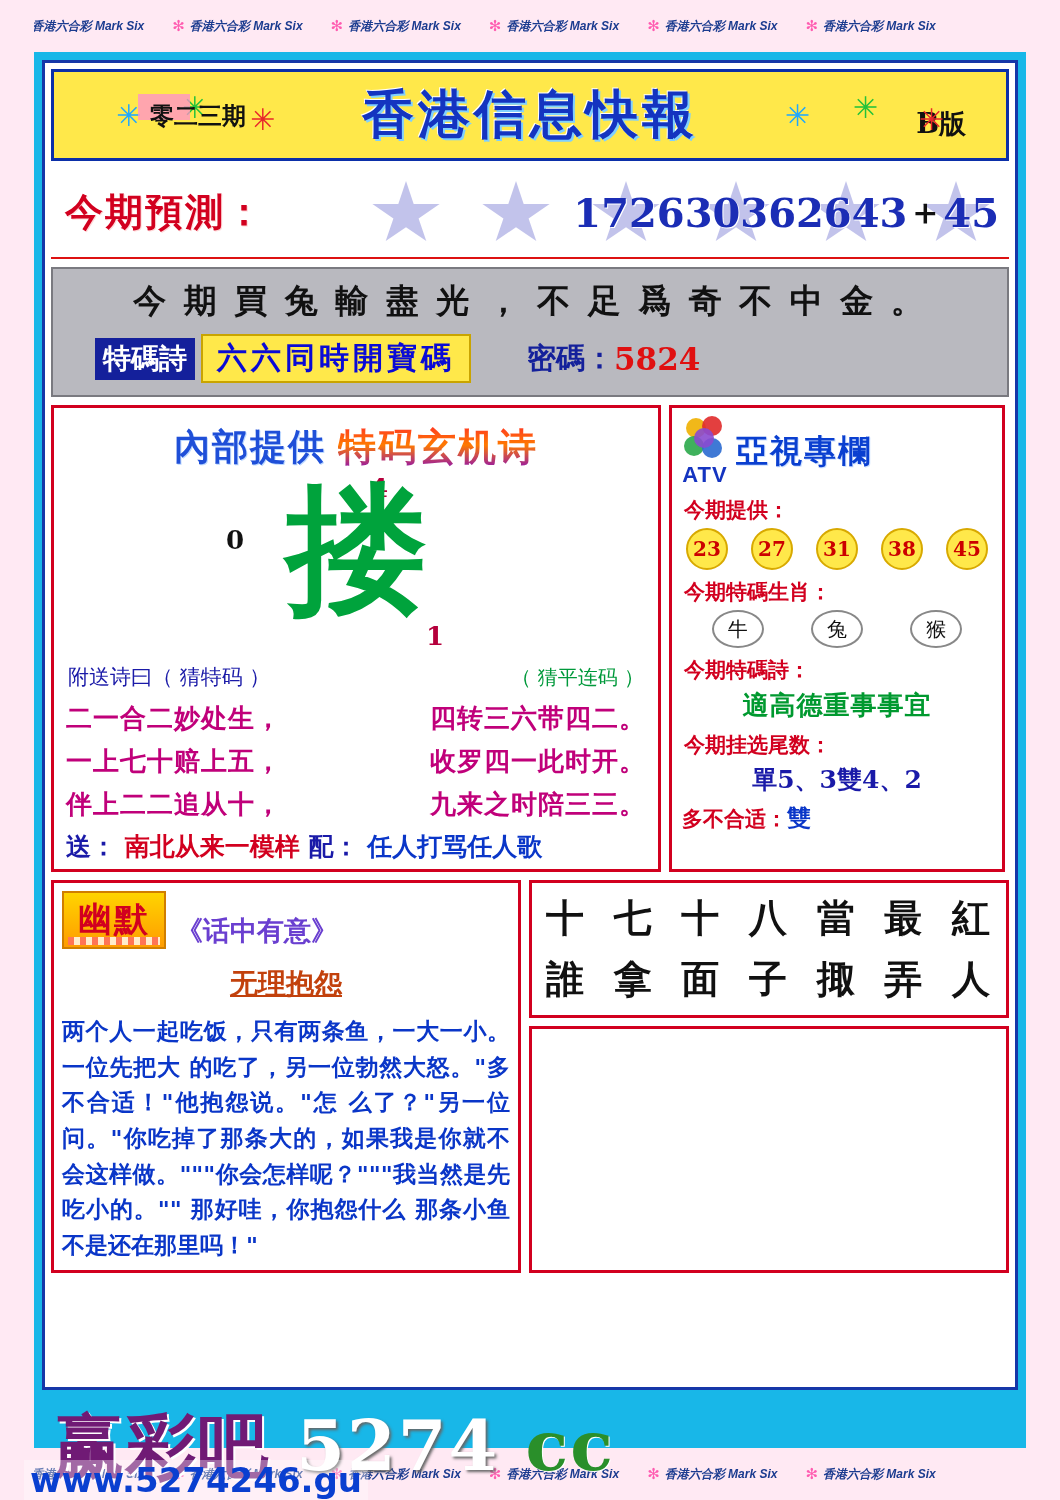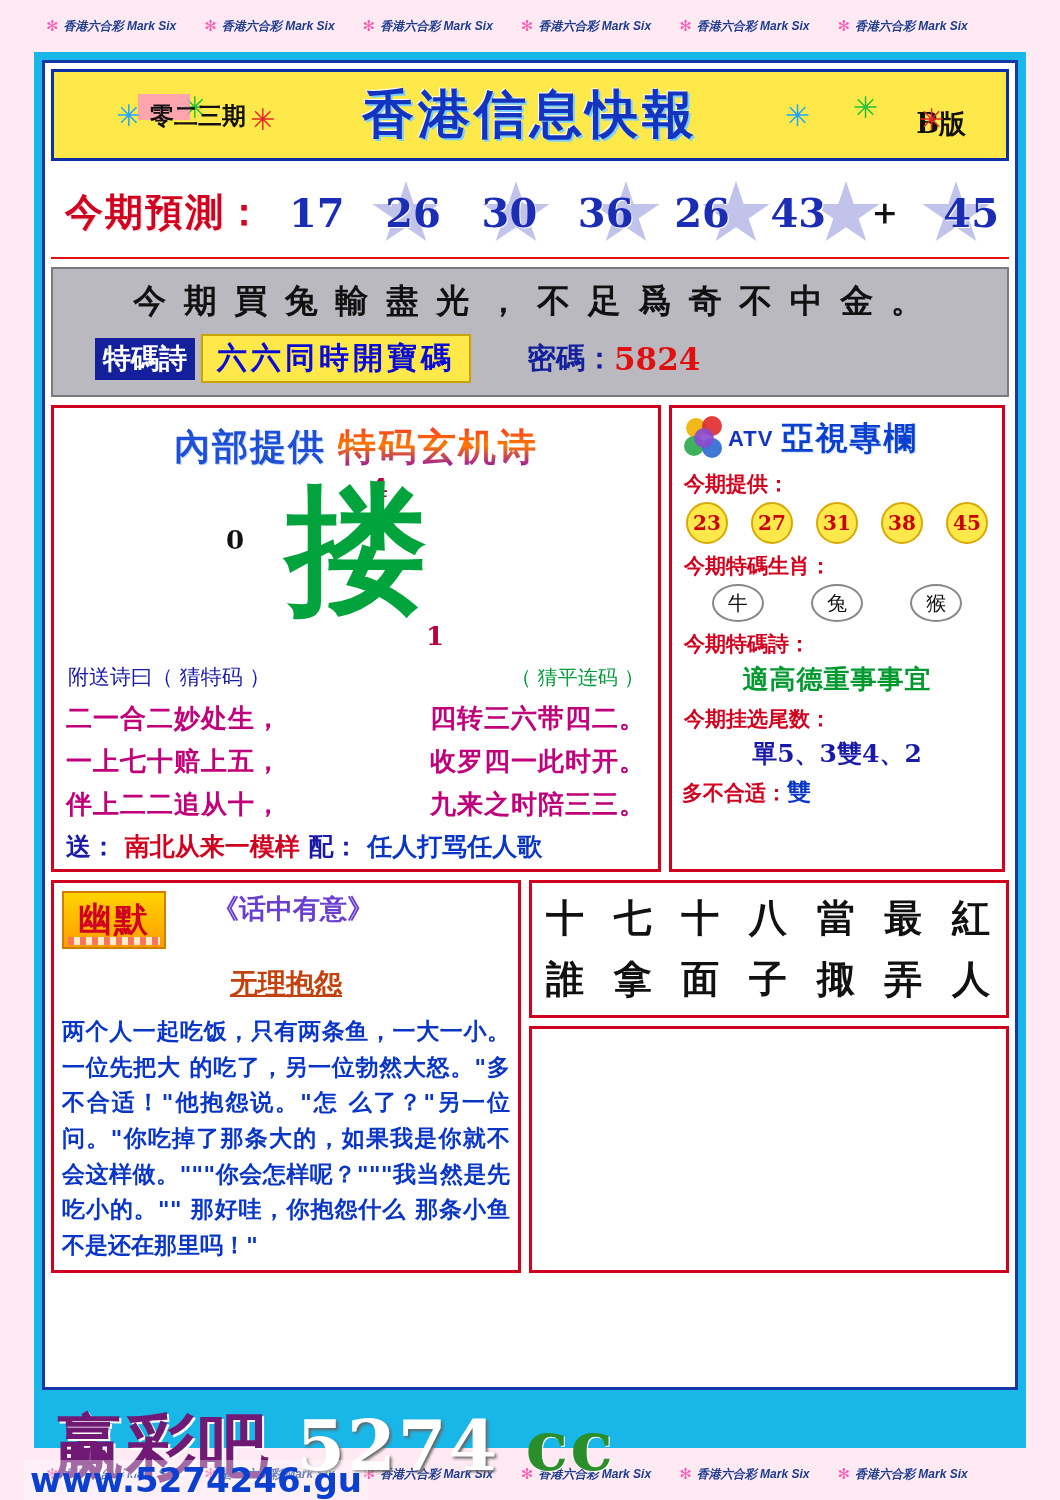--- a/index.html
+++ b/index.html
@@ -13,21 +13,20 @@
   }
   
   .page {
     position:absolute; inset:0;
     background:#18b7e8;
   }
   .border-strip {
     position:absolute;
     background:#ffe9f3;
     overflow:hidden;
-    padding-left:32px;
   }
   .strip-top    { left:0; top:0; width:1060px; height:52px; }
   .strip-bottom { left:0; bottom:0; width:1060px; height:52px; }
   .strip-left   { left:0; top:0; width:34px; height:1500px; }
   .strip-right  { right:0; top:0; width:34px; height:1500px; }
 
   .wm-row { display:flex; align-items:center; height:52px; white-space:nowrap; }
   .wm-item { display:flex; align-items:center; margin:0 14px; }
   .wm-flower { color:#ff5bb0; font-size:15px; margin-right:5px; }
   .wm-text { font-size:12px; color:#1b3b8f; font-weight:bold; font-style:italic; font-family:"Liberation Sans", sans-serif;}
@@ -99,21 +98,21 @@
     clip-path:polygon(50% 0%,61% 35%,98% 35%,68% 57%,79% 91%,50% 70%,21% 91%,32% 57%,2% 35%,39% 35%);
     opacity:.85;
   }
   .pred-label {
     position:relative; z-index:3;
     font-family:"DejaVu Serif", serif;
     font-size:38px; font-weight:bold; color:#d2001f;
     margin-left:14px; letter-spacing:2px;
     text-shadow:1px 1px 0 #ffd9d9;
   }
-  .pred-nums { position:relative; z-index:3; display:flex; align-items:center; flex:1; justify-content:space-between; padding:0 10px 0 24px;}
+  .pred-nums { position:relative; z-index:3; display:flex; align-items:center; flex:1; justify-content:flex-end; padding:0 10px 0 24px;}
   .pnum {
     font-family:"DejaVu Serif", serif;
     font-size:40px; font-weight:bold; color:#1b2db5;
     text-shadow:1px 1px 0 #fff;
   }
   .plus { font-size:36px; font-weight:bold; color:#111; }
 
   
   .graybox {
     margin:8px 6px 0 6px;
@@ -240,21 +239,21 @@
     margin:4px 0;
   }
   .rb-last { font-family:"DejaVu Serif", serif; font-size:21px; font-weight:bold; color:#d2001f; margin-top:6px;}
   .rb-last b { color:#0a36c8; font-size:24px;}
 
   
   .bottom { display:flex; margin:8px 6px 0 6px; gap:8px; }
   .humor-box {
     width:470px; border:3px solid #d2001f; background:#fff; padding:8px;
   }
-  .humor-head { display:flex; align-items:flex-start;gap:36px; }
+  .humor-head { display:flex; align-items:flex-end; }
   .humor-badge {
     background:linear-gradient(180deg,#ffd400,#ff9c00);
     border:2px solid #d07e00;
     padding:4px 14px;
     font-family:"DejaVu Serif", serif; font-size:34px; font-weight:bold;
     color:#d2001f;
     letter-spacing:2px;
     position:relative;
   }
   .humor-badge::after{
@@ -462,21 +461,21 @@
               <span>送：</span>
               <span class="red">南北从来一模样</span>
               <span>配：</span>
               <span class="blue">任人打骂任人歌</span>
             </div>
           </div>
         </div>
 
         <div class="right-box">
           <div class="atv-head">
-            <div style="display:flex;flex-direction:row;align-items:center;">
+            <div style="display:flex;flex-direction:column;align-items:center;">
               <div class="atv-logo">
                 <i style="background:#f0b000;left:4px;top:2px;"></i>
                 <i style="background:#e02a2a;left:20px;top:0px;"></i>
                 <i style="background:#2aa84a;left:2px;top:20px;"></i>
                 <i style="background:#2a6ad0;left:20px;top:22px;"></i>
                 <i style="background:#8a4ad0;left:12px;top:12px;"></i>
               </div>
               <span class="atv-text">ATV</span>
             </div>
             <span class="atv-title">亞視專欄</span>

